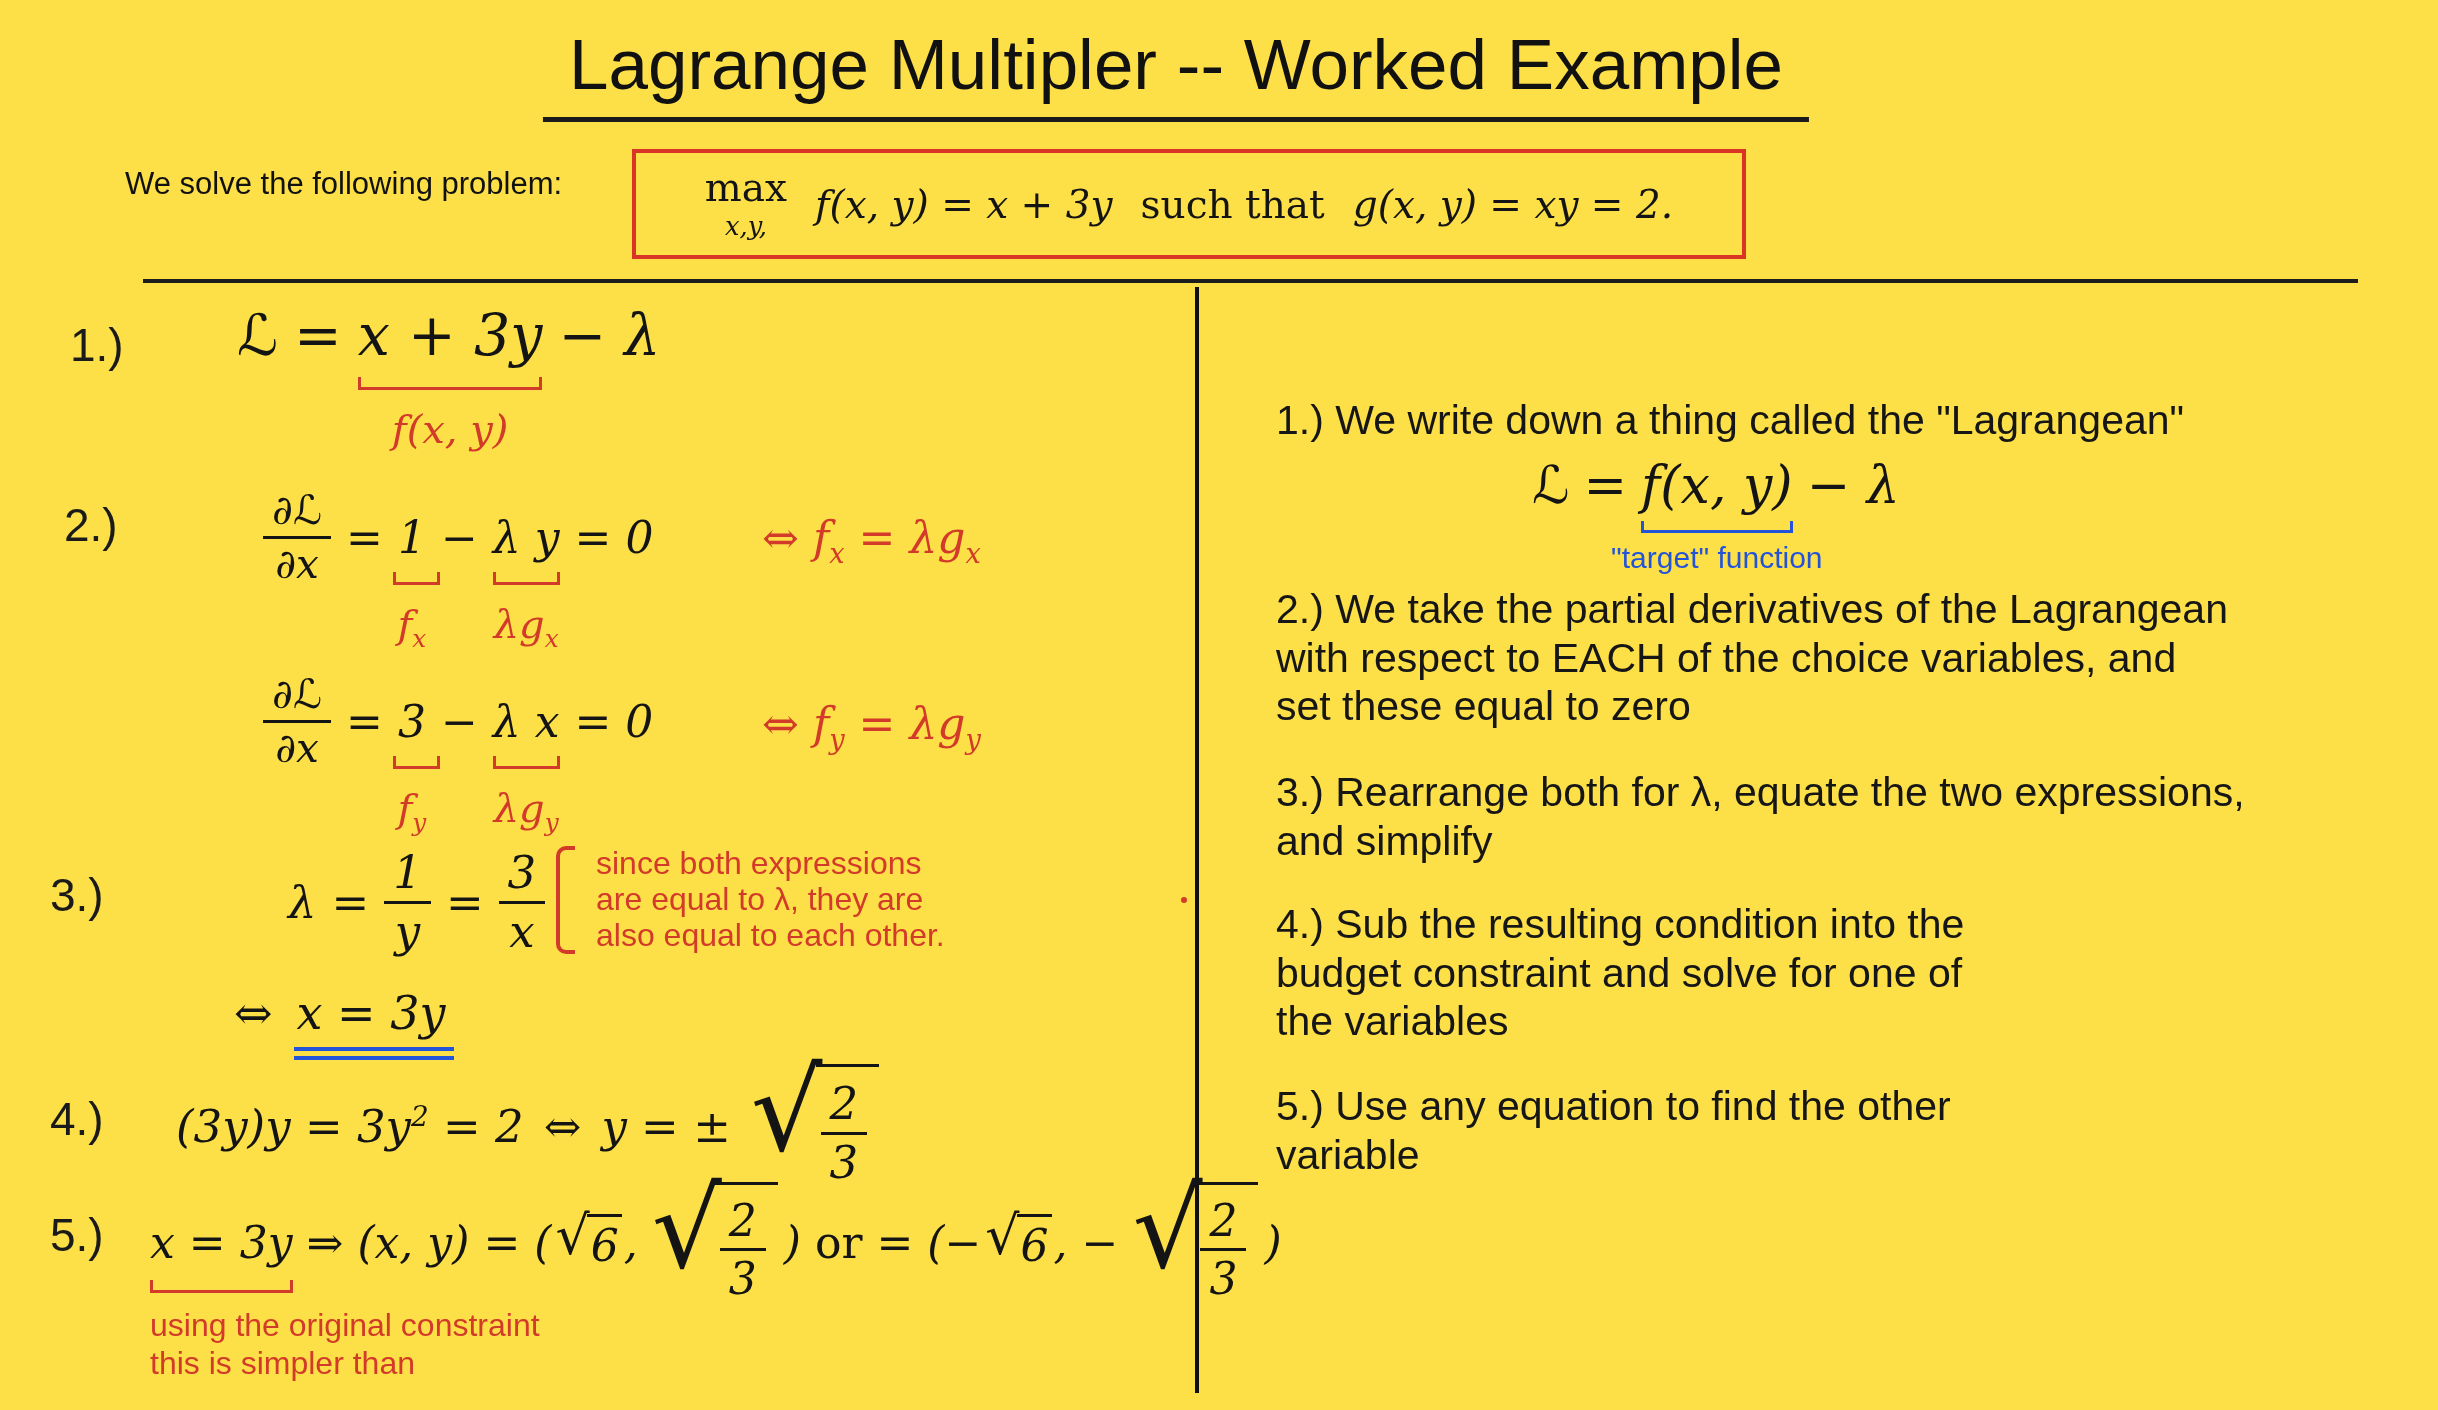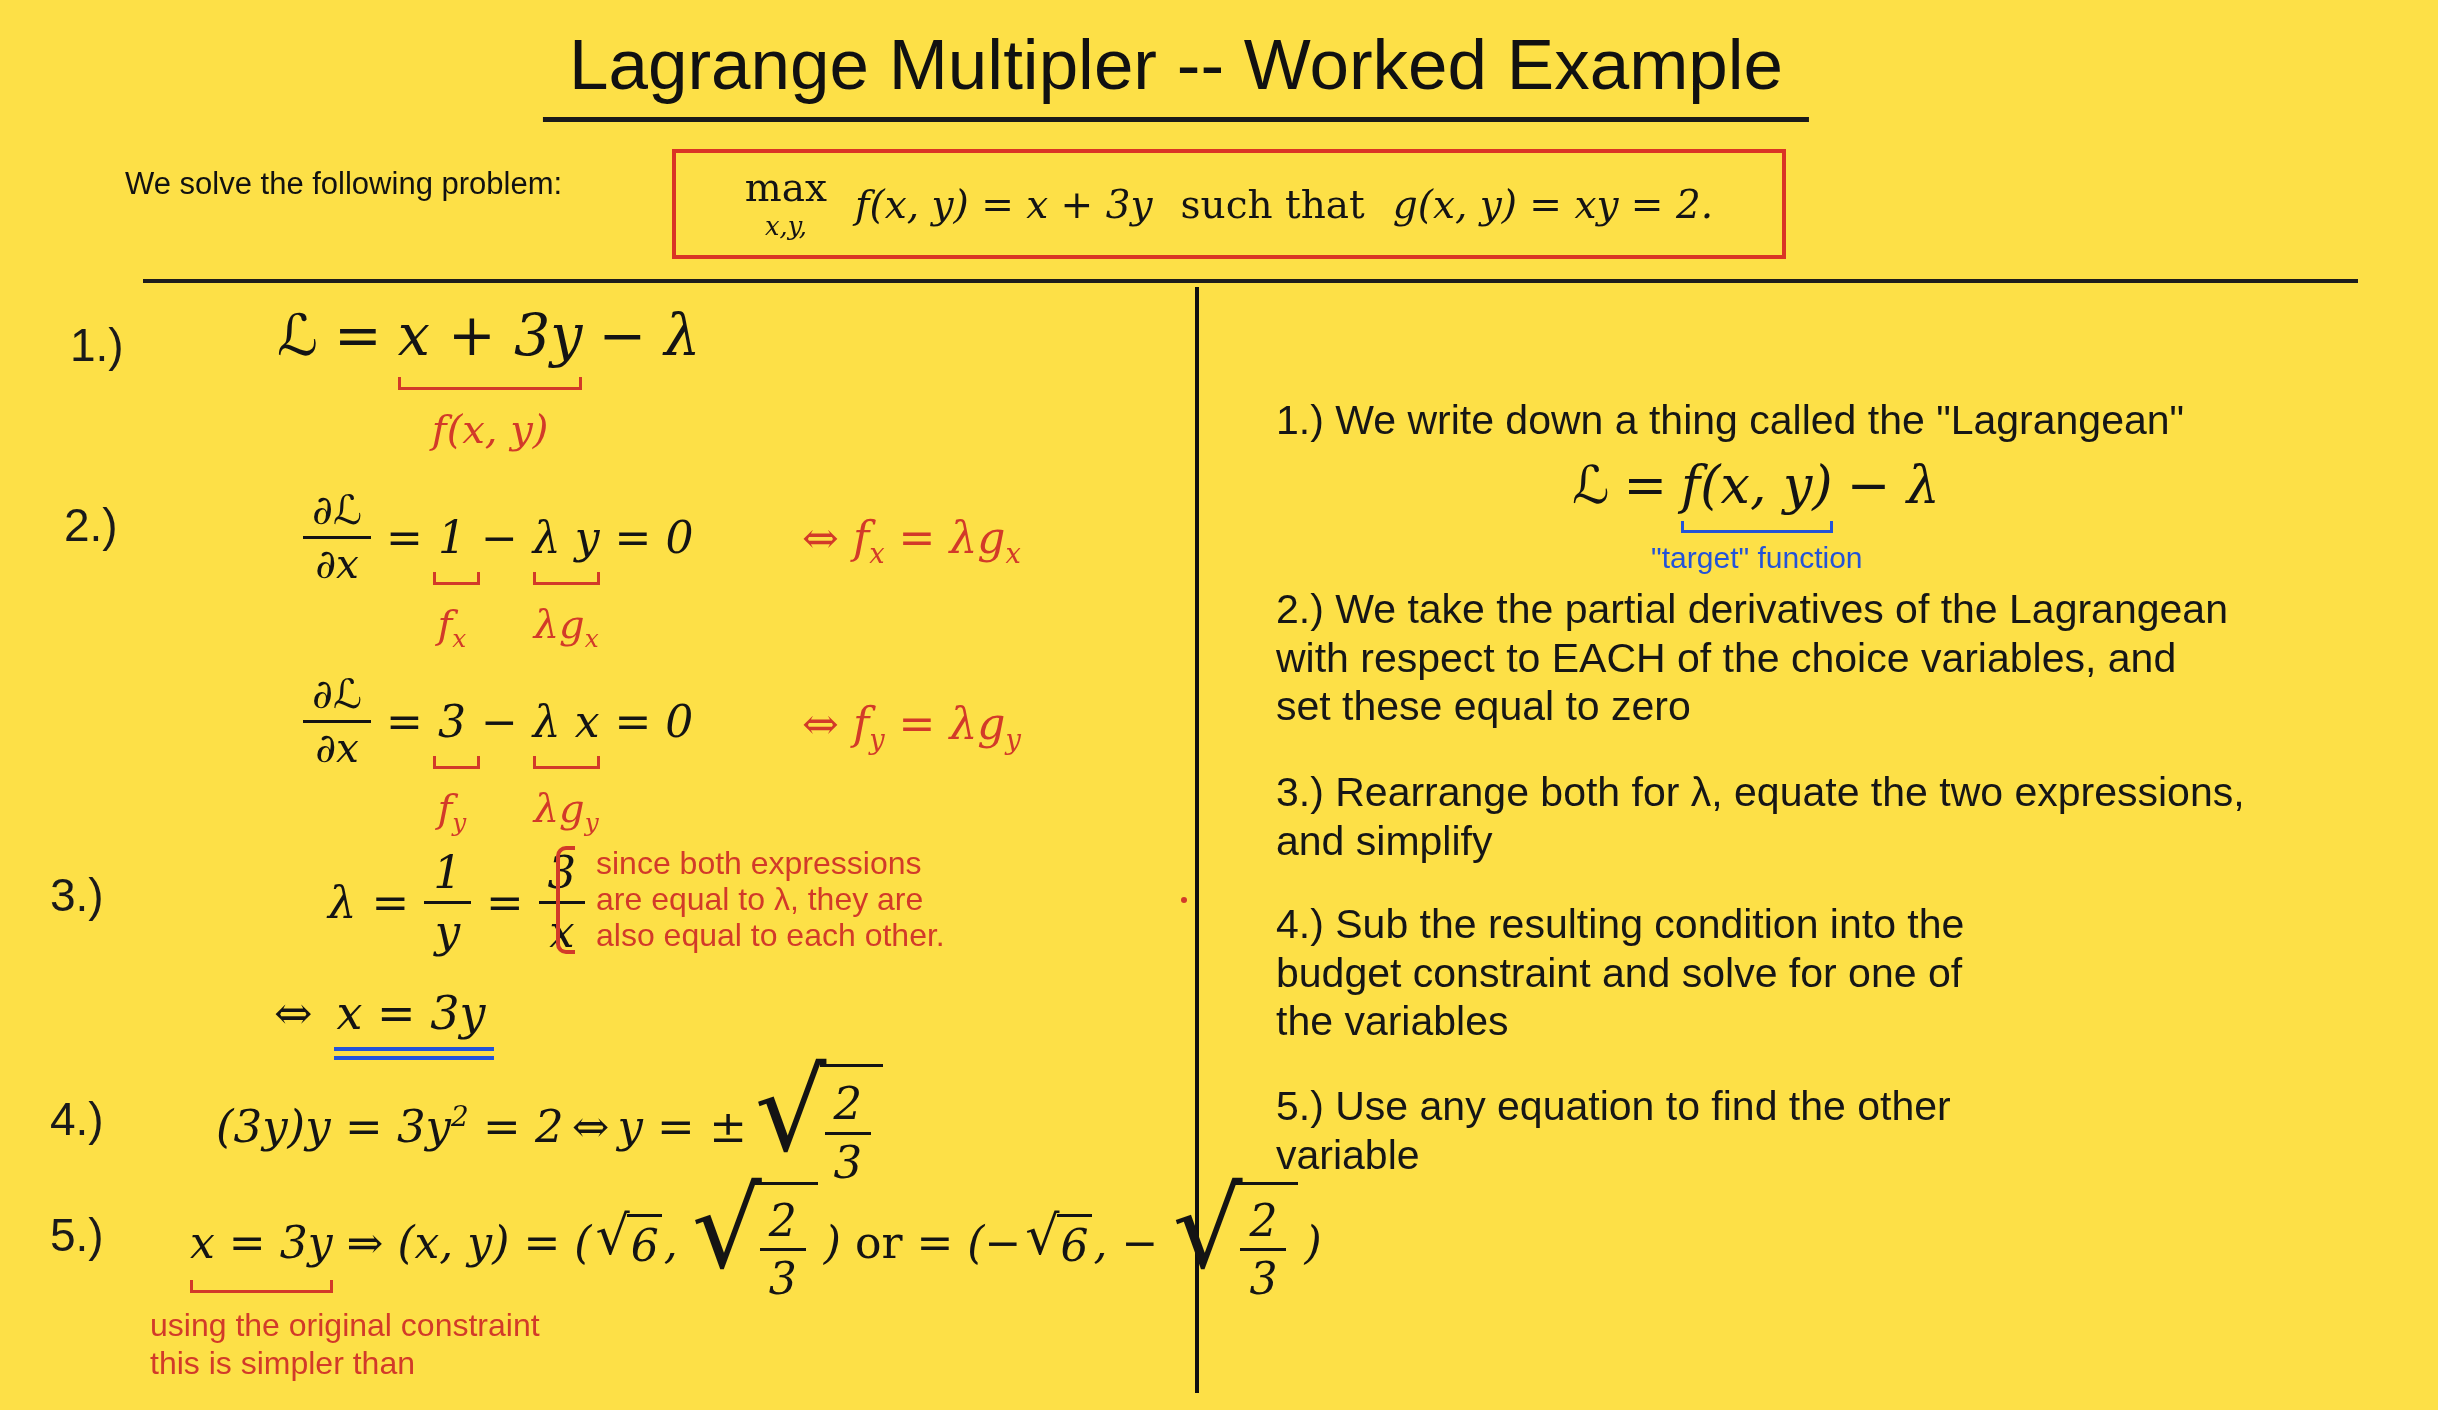--- a/index.html
+++ b/index.html
@@ -9,21 +9,21 @@
 
   
   .title { font-size:71px; color:#111; white-space:nowrap;
            border-bottom:5px solid #1a1a1a; padding:0 26px 12px; }
   .intro-label { font-size:31px; color:#111; }
   .rtext { font-size:41px; line-height:48.5px; color:#161616; white-space:nowrap; }
   .num-label { font-size:46px; color:#1a1a1a; }
 
   
   .math { font-family:"DejaVu Serif","DejaVu Sans","Liberation Serif",serif;
-          font-style:italic; color:#141414; white-space:nowrap;margin-left:40px; }
+          font-style:italic; color:#141414; white-space:nowrap; }
   .math .up { font-style:normal; }
   .row { display:flex; align-items:center; }
   sub { font-size:0.62em; } sup { font-size:0.62em; }
 
   .frac { display:inline-flex; flex-direction:column; align-items:center; text-align:center; line-height:1.12; }
   .frac .fn { border-bottom:3px solid #141414; padding:0 9px 3px; }
   .frac .fd { padding-top:3px; }
 
   .bigsqrt { display:inline-flex; align-items:flex-start; }
   .bigsqrt .radg { font-style:normal; font-size:2.5em; line-height:0.86; margin-right:-7px; }
@@ -164,21 +164,21 @@
     <div>since both expressions</div>
     <div>are equal to λ, they are</div>
     <div>also equal to each other.</div>
   </div>
   <div class="abs math row" style="left:234px; top:986px; font-size:46px; gap:24px;">
     <span class="up">⇔</span>
     <span class="dblu">x = 3y</span>
   </div>
 
   <div class="abs num-label" style="left:50px; top:1092px;">4.)</div>
-  <div class="abs math row" style="left:176px; top:1064px; font-size:45px; gap:8px;">
+  <div class="abs math row" style="left:176px; top:1064px; font-size:45px; gap:20px;">
     <span><span>(3y)y = 3y</span><sup>2</sup> <span>= 2</span></span>
     <span class="up">⇔</span>
     <span>y = ±</span>
     <span class="bigsqrt">
       <span class="radg">√</span>
       <span class="rc"><span class="frac">
             <span class="fn">2</span>
             <span class="fd">3</span>
           </span></span>
     </span>

